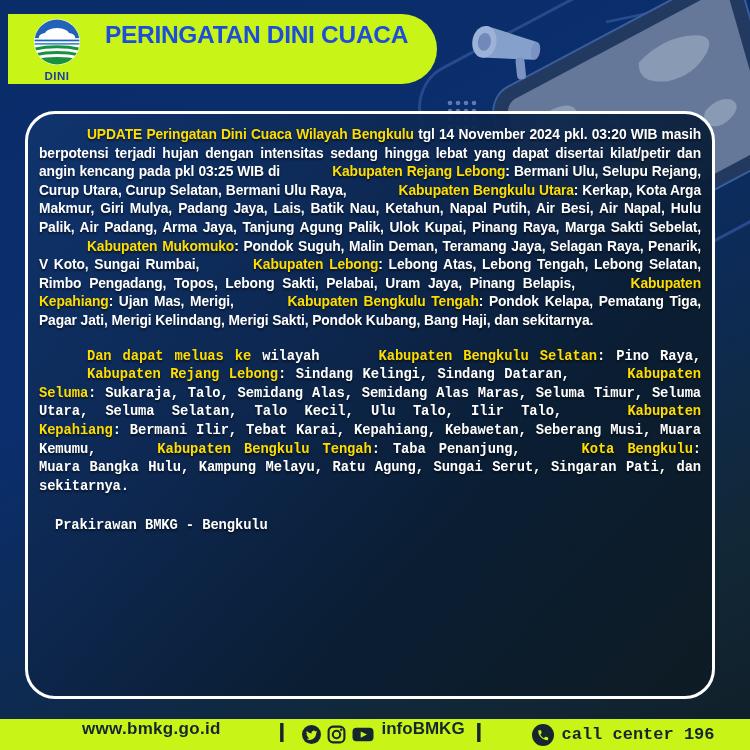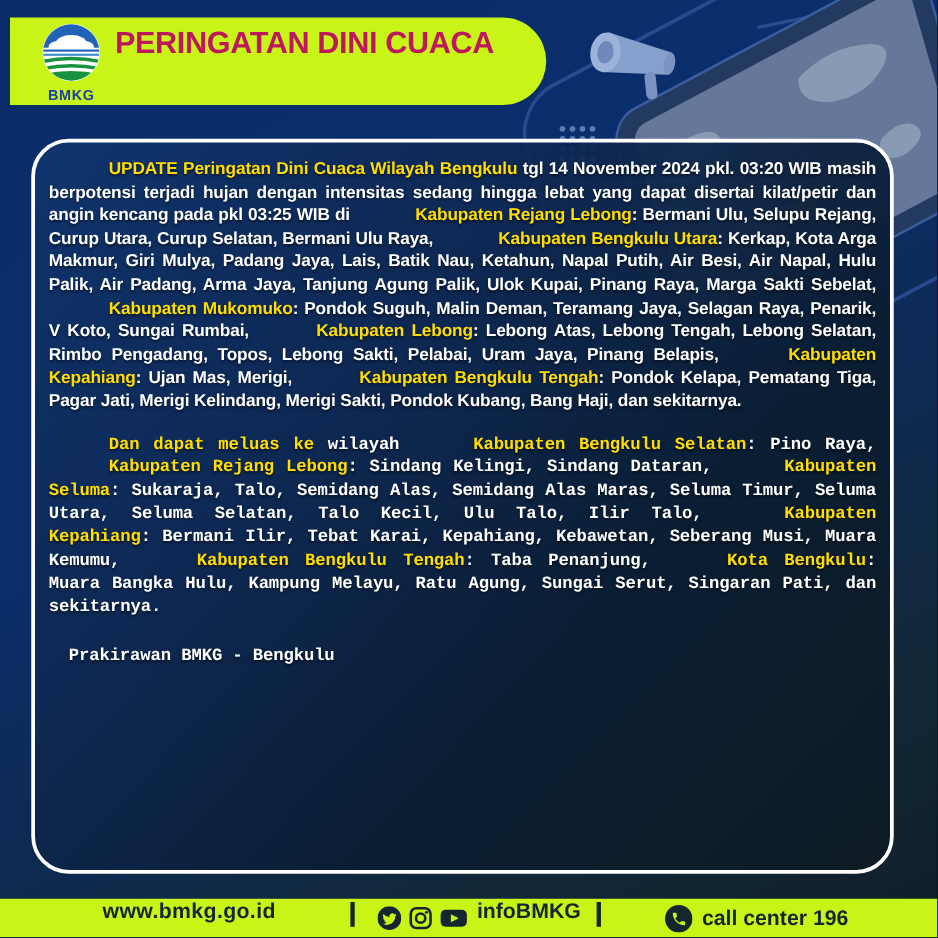--- a/index.html
+++ b/index.html
@@ -11,22 +11,22 @@
   
   .illus{position:absolute;top:0;right:0;}
   
   .banner{
     position:absolute;left:8px;top:14px;width:429px;height:70px;
     background:#c9f418;border-radius:0 35px 35px 0;
   }
   .logo{position:absolute;left:20px;top:4px;width:58px;text-align:center;}
   .logo-text{font-weight:bold;font-size:11.5px;line-height:12px;color:#1d3da6;letter-spacing:.5px;}
   .title{
-    position:absolute;left:84px;right:16px;top:7px;text-align:left;
-    font-weight:bold;font-size:24.5px;line-height:28.5px;color:#be185d;letter-spacing:-.3px;
+    position:absolute;left:84px;right:16px;top:7px;text-align:center;
+    font-weight:bold;font-size:24.5px;line-height:28.5px;color:#1d4ed8;letter-spacing:-.3px;
   }
   
   .panel{
     position:absolute;left:25px;top:111px;width:690px;height:588px;box-sizing:border-box;
     border:3.5px solid #ffffff;border-radius:30px;padding:12px 11px 0;
     background:linear-gradient(133deg,rgba(16,53,110,.88) 0%,rgba(13,39,79,.94) 38%,rgba(10,29,50,.97) 66%,rgba(14,27,35,.98) 100%);
   }
   .para{
     margin:0;font-weight:bold;font-size:13.8px;line-height:18.6px;letter-spacing:-.1px;
     text-align:justify;color:#ffffff;text-shadow:0 1.5px 2px rgba(0,0,0,.55);
@@ -39,21 +39,21 @@
   .footer{
     position:absolute;left:0;bottom:0;width:750px;height:31px;background:#c9f418;
     display:flex;color:#16262e;font-weight:bold;font-size:17px;
   }
   .footer .site{margin-left:82px;letter-spacing:.3px;}
   .fdiv{font-size:21px;font-weight:bold;transform:scaleX(1.3);}
   .fdiv.d1{margin-left:58px;}
   .fdiv.d2{margin-left:11px;}
   .icons{display:flex;align-items:center;gap:6px;margin-left:17px;}
   .handle{margin-left:8px;}
-  .call{display:flex;align-items:center;gap:8px;margin-left:50px;}
+  .call{display:flex;align-items:center;gap:8px;margin-left:50px;font-family:Liberation Mono, monospace;}
 </style>
 </head>
 <body>
 
 <div class="poster">
 
   <svg class="illus" width="380" height="245" viewBox="0 0 380 245">
 
     <g fill="none" stroke="#2d5096" stroke-width="2.5" opacity="0.9">
       <path d="M236 22 L380 -8"></path>
@@ -128,21 +128,21 @@
           <ellipse cx="25" cy="17.5" rx="13" ry="7" fill="#ffffff"></ellipse>
           <ellipse cx="14" cy="20.5" rx="8" ry="5" fill="#ffffff"></ellipse>
           <ellipse cx="36" cy="20.5" rx="8" ry="5" fill="#ffffff"></ellipse>
           <rect x="1" y="22.5" width="48" height="1.8" fill="#2263b8"></rect>
           <rect x="1" y="26" width="48" height="1.8" fill="#3f8fd0"></rect>
           <path d="M1 31 Q25 26 49 31 L49 34 Q25 29 1 34 Z" fill="#18923f"></path>
           <path d="M1 37 Q25 32 49 37 L49 40 Q25 35 1 40 Z" fill="#18923f"></path>
           <path d="M1 43 Q25 38 49 43 L49 49 L1 49 Z" fill="#18923f"></path>
         </g>
       </svg>
-      <div class="logo-text">BMKG</div>
+      <div class="logo-text">DINI</div>
     </div>
     <div class="title">
       <div>PERINGATAN DINI CUACA</div>
     </div>
   </header>
 
   <main class="panel">
     <p class="para"><span class="seg-hl">UPDATE Peringatan Dini Cuaca Wilayah Bengkulu</span><span class="seg-w"> tgl 14 November 2024 pkl. 03:20 WIB masih berpotensi terjadi hujan dengan intensitas sedang hingga lebat yang dapat disertai kilat/petir dan angin kencang pada pkl 03:25 WIB di </span><span class="seg-hl">Kabupaten Rejang Lebong</span><span class="seg-w">: Bermani Ulu, Selupu Rejang, Curup Utara, Curup Selatan, Bermani Ulu Raya, </span><span class="seg-hl">Kabupaten Bengkulu Utara</span><span class="seg-w">: Kerkap, Kota Arga Makmur, Giri Mulya, Padang Jaya, Lais, Batik Nau, Ketahun, Napal Putih, Air Besi, Air Napal, Hulu Palik, Air Padang, Arma Jaya, Tanjung Agung Palik, Ulok Kupai, Pinang Raya, Marga Sakti Sebelat, </span><span class="seg-hl">Kabupaten Mukomuko</span><span class="seg-w">: Pondok Suguh, Malin Deman, Teramang Jaya, Selagan Raya, Penarik, V Koto, Sungai Rumbai, </span><span class="seg-hl">Kabupaten Lebong</span><span class="seg-w">: Lebong Atas, Lebong Tengah, Lebong Selatan, Rimbo Pengadang, Topos, Lebong Sakti, Pelabai, Uram Jaya, Pinang Belapis, </span><span class="seg-hl">Kabupaten Kepahiang</span><span class="seg-w">: Ujan Mas, Merigi, </span><span class="seg-hl">Kabupaten Bengkulu Tengah</span><span class="seg-w">: Pondok Kelapa, Pematang Tiga, Pagar Jati, Merigi Kelindang, Merigi Sakti, Pondok Kubang, Bang Haji, dan sekitarnya.</span></p>
     <p class="para"><span class="seg-hl">Dan dapat meluas ke</span><span class="seg-w"> wilayah </span><span class="seg-hl">Kabupaten Bengkulu Selatan</span><span class="seg-w">: Pino Raya, </span><span class="seg-hl">Kabupaten Rejang Lebong</span><span class="seg-w">: Sindang Kelingi, Sindang Dataran, </span><span class="seg-hl">Kabupaten Seluma</span><span class="seg-w">: Sukaraja, Talo, Semidang Alas, Semidang Alas Maras, Seluma Timur, Seluma Utara, Seluma Selatan, Talo Kecil, Ulu Talo, Ilir Talo, </span><span class="seg-hl">Kabupaten Kepahiang</span><span class="seg-w">: Bermani Ilir, Tebat Karai, Kepahiang, Kebawetan, Seberang Musi, Muara Kemumu, </span><span class="seg-hl">Kabupaten Bengkulu Tengah</span><span class="seg-w">: Taba Penanjung, </span><span class="seg-hl">Kota Bengkulu</span><span class="seg-w">: Muara Bangka Hulu, Kampung Melayu, Ratu Agung, Sungai Serut, Singaran Pati, dan sekitarnya.</span></p>
     <p class="para forecaster">Prakirawan BMKG - Bengkulu</p>

